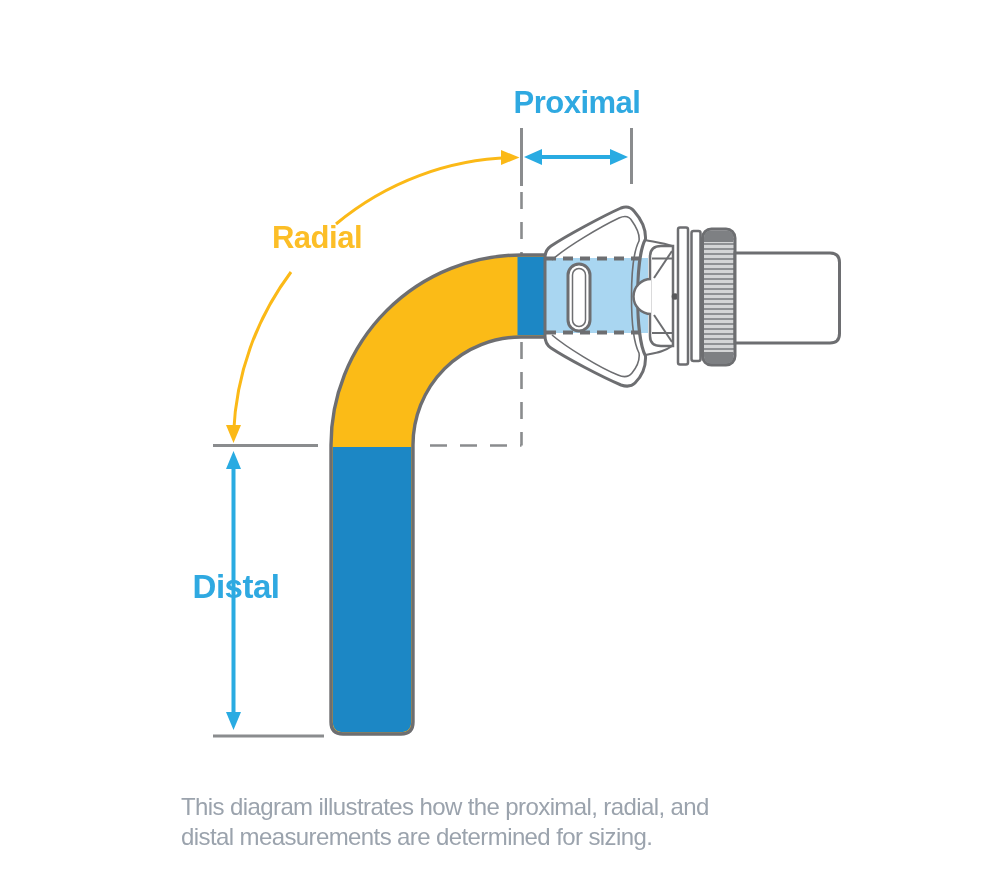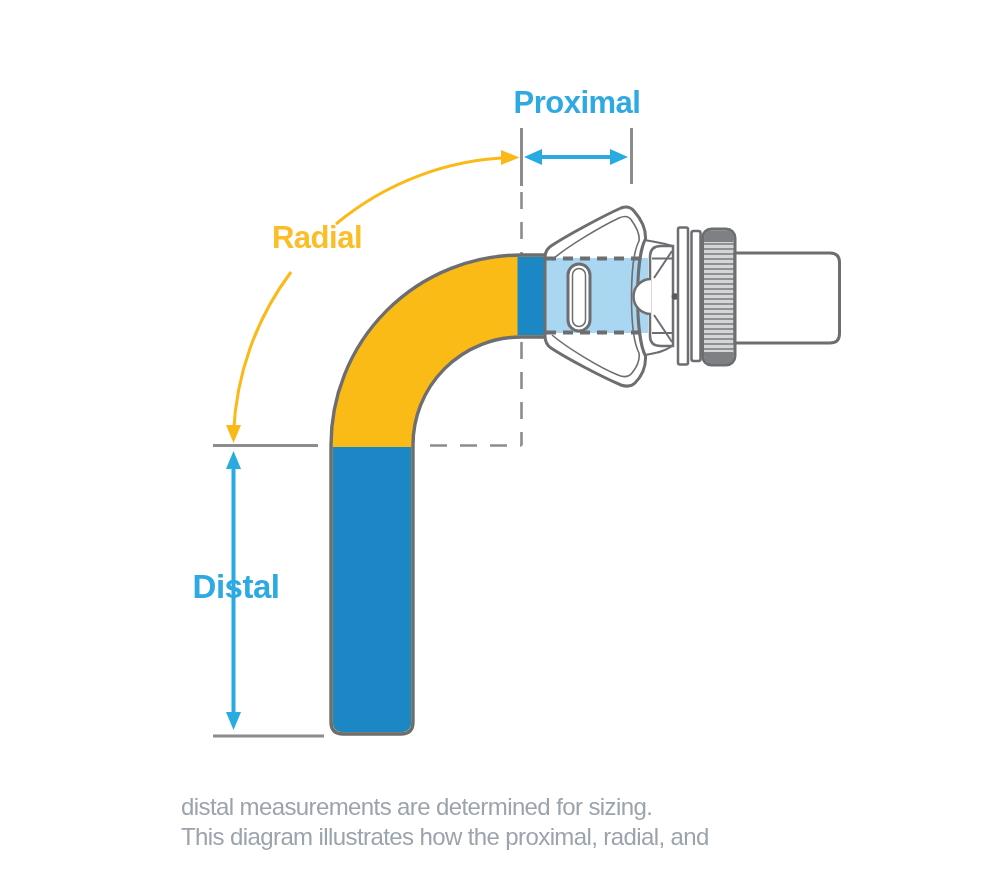--- a/index.html
+++ b/index.html
@@ -130,16 +130,16 @@
     <polygon points="519.5,157.5 501,150 501,165" fill="#FBB917"></polygon>
     <polygon points="233.5,443 226,425 241,425" fill="#FBB917"></polygon>
   </g>
 
   <text class="lbl" x="577" y="113" text-anchor="middle" fill="#2FA9E1">Proximal</text>
   <text class="lbl" x="317" y="248" text-anchor="middle" fill="#FCBE27">Radial</text>
   <text class="lbl-distal" x="236" y="598" text-anchor="middle" fill="#2FA9E1">Distal</text>
 </svg>
 
 <div id="caption">
+  <div>This diagram illustrates how the proximal, radial, and</div>
   <div>distal measurements are determined for sizing.</div>
-  <div>This diagram illustrates how the proximal, radial, and</div>
 </div>
 </div>
 
 </body></html>

